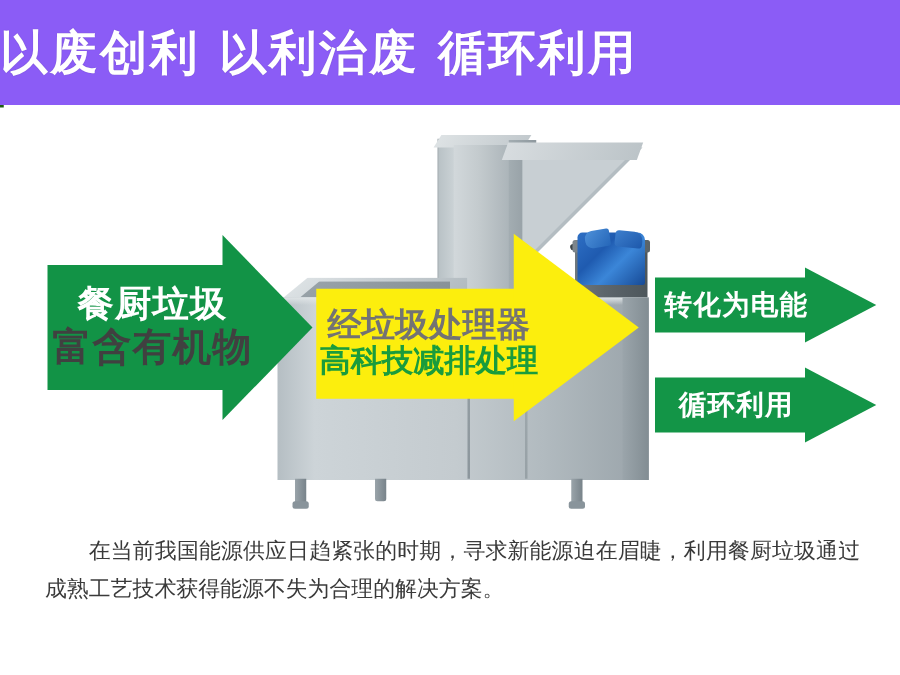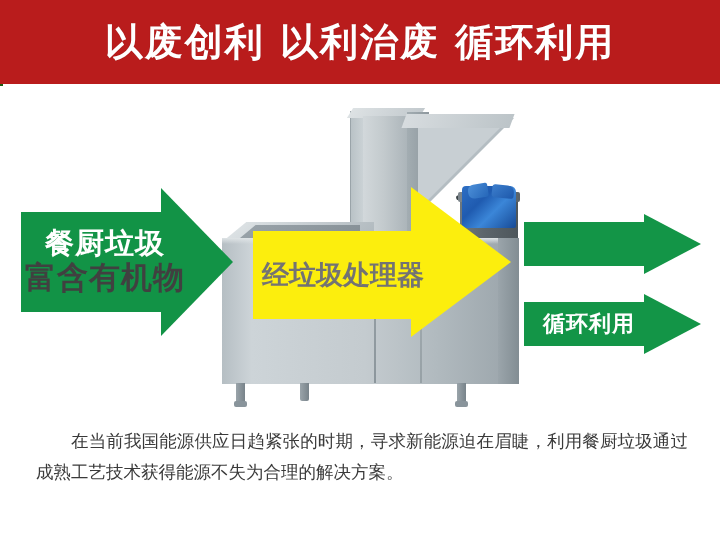--- a/index.html
+++ b/index.html
@@ -7,22 +7,22 @@
     width:720px;height:540px;
     background:#ffffff;
     font-family:"Liberation Sans","DejaVu Sans",sans-serif;
     overflow:hidden;
   }
   #page{position:relative;width:720px;height:540px;background:#fff;overflow:hidden;}
 
   
   .banner{
     position:absolute;left:0;top:0;width:720px;height:84px;
-    background:#b91c1c;
-    display:flex;align-items:center;justify-content:center;
+    background:#8b5cf6;
+    display:flex;align-items:center;justify-content:flex-start;
   }
   .banner-title{
     color:#ffffff;
     font-size:38px;
     font-weight:bold;
     letter-spacing:2px;
     white-space:nowrap;
     font-family:"DejaVu Sans","Liberation Sans",sans-serif;
     text-shadow:0 0 1px rgba(0,0,0,.2);
   }
@@ -165,21 +165,21 @@
     position:absolute;left:456px;top:108px;width:16px;height:5px;
     background:#3c4549;border-radius:3px;transform:rotate(-12deg);
   }
 
   
   .arrow{position:absolute;}
   .arrow .shaft{position:absolute;left:0;top:0;height:100%;}
   .arrow .head{position:absolute;top:0;width:0;height:0;}
 
   
-  #arrow-left{left:21px;top:188px;width:212px;height:148px;}
+  #arrow-left{left:38px;top:188px;width:212px;height:148px;}
   #arrow-left .shaft{width:145px;background:#129346;top:24px;height:100px;}
   #arrow-left .head{
     left:140px;top:0;
     border-top:74px solid transparent;
     border-bottom:74px solid transparent;
     border-left:72px solid #129346;
   }
   #arrow-left .labels{
     position:absolute;left:14px;top:26px;width:140px;height:96px;
     display:flex;flex-direction:column;justify-content:center;align-items:center;
@@ -303,26 +303,30 @@
       <div class="lbl-big">餐厨垃圾</div>
       <div class="lbl-small">富含有机物</div>
     </div>
   </div>
 
   <div class="arrow" id="arrow-center">
     <div class="shaft"></div>
     <div class="head"></div>
     <div class="labels">
       <div class="lbl-y1">经垃圾处理器</div>
+      <div class="lbl-y2">高科技减排处理</div>
     </div>
   </div>
 
   <div class="arrow arrow-right" id="arrow-power">
     <div class="shaft"></div>
     <div class="head"></div>
+    <div class="labels">
+      <div class="lbl-r">转化为电能</div>
+    </div>
   </div>
 
   <div class="arrow arrow-right" id="arrow-heat">
     <div class="shaft"></div>
     <div class="head"></div>
     <div class="labels">
       <div class="lbl-r">循环利用</div>
     </div>
   </div>
 

